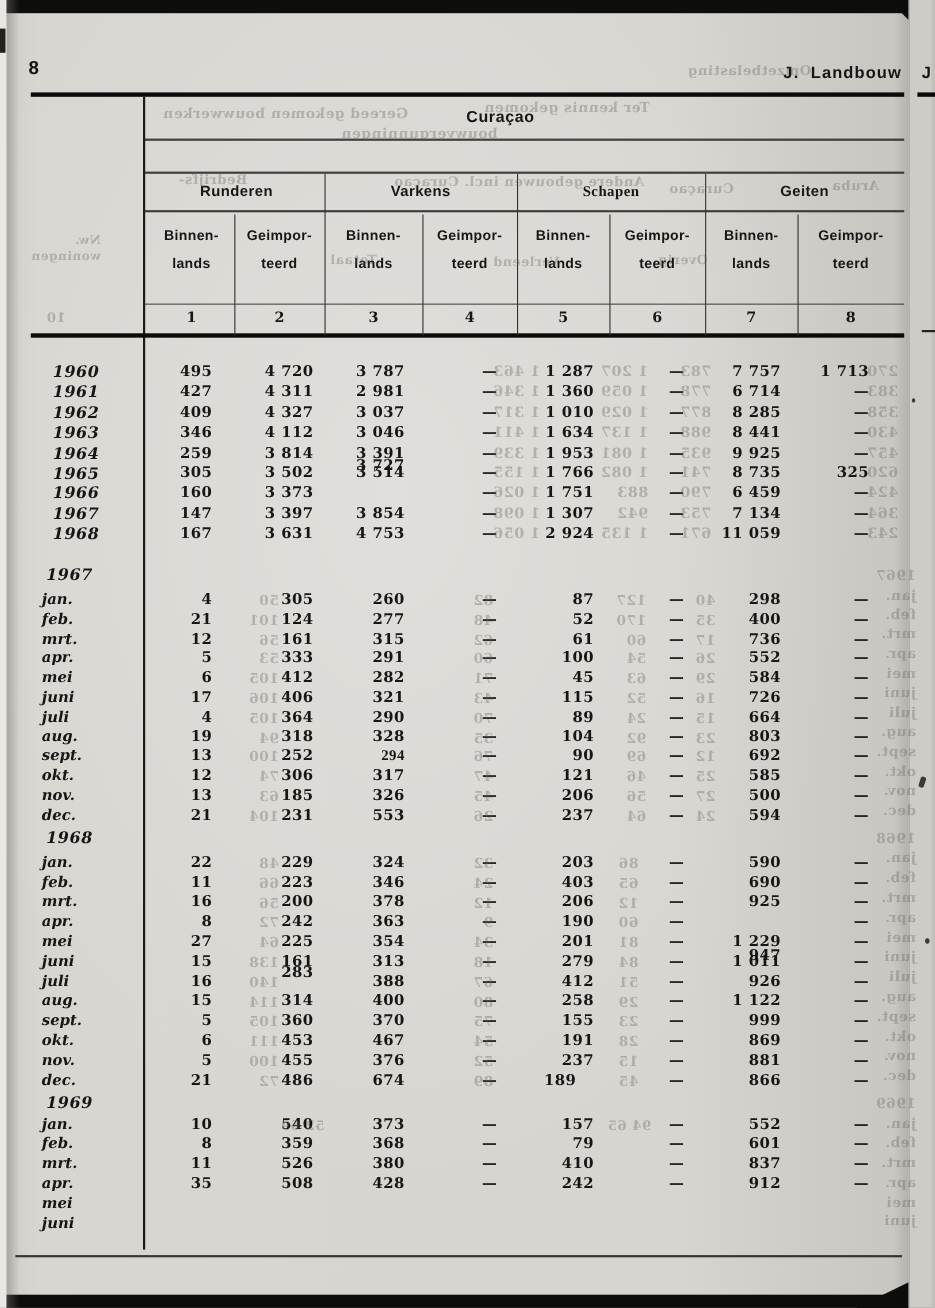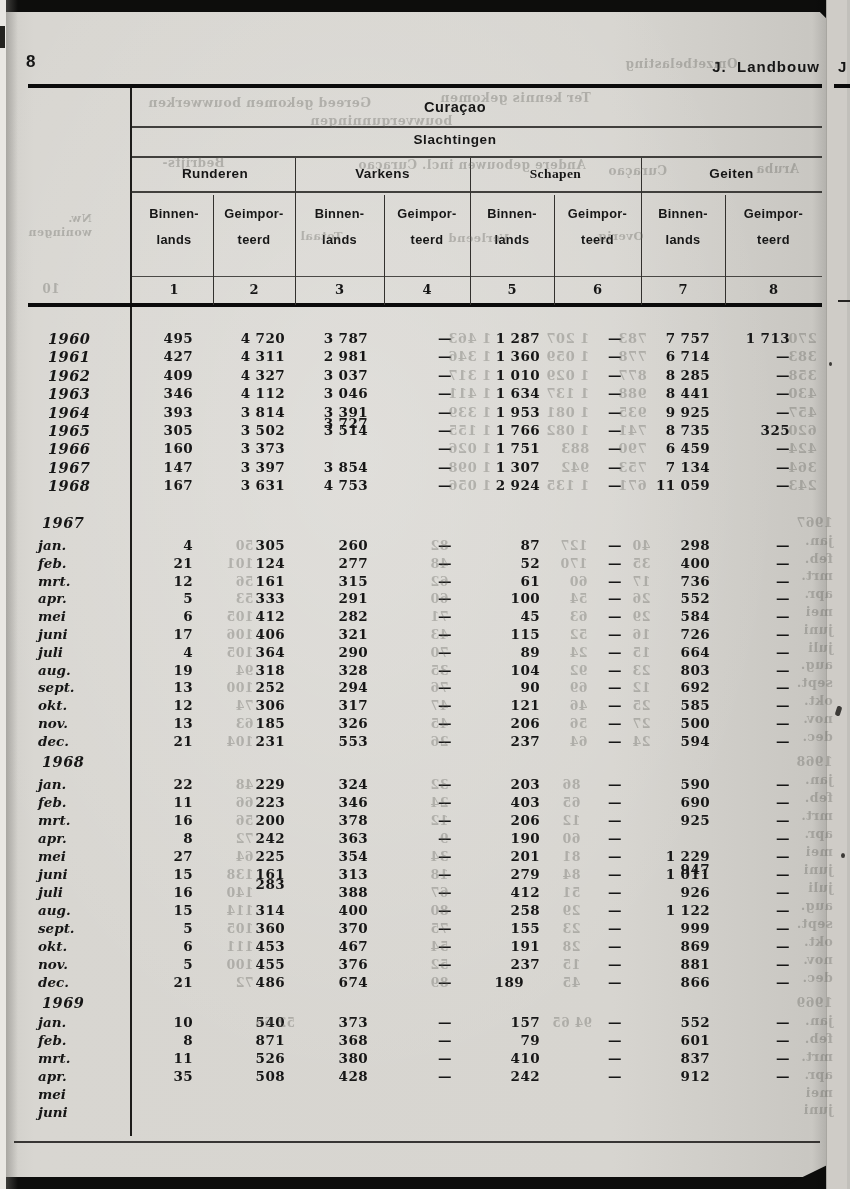--- a/index.html
+++ b/index.html
@@ -48,21 +48,20 @@
   <div class="abs" style="left:847px;top:0;width:3px;height:1189px;background:#c2c0bb;"></div>
 
   <div class="abs sans pagenum" style="left:26px;top:52px;">8</div>
   <div class="abs sans sechead" style="left:520px;top:58px;width:300px;text-align:right;white-space:pre;">J.  Landbouw</div>
   <div class="abs sans sechead" style="left:838px;top:58px;">J</div>
   <div class="hline thick" style="left:28px;top:84px;width:794px;height:4px;"></div>
   <div class="hline thick" style="left:834px;top:84px;width:16px;height:4px;"></div>
 
   <div class="abs sans ttl" style="left:135px;top:99px;width:640px;font-size:14.5px;">Curaçao</div>
   <div class="hline" style="left:130px;top:126px;width:692px;height:1.5px;opacity:.85;"></div>
-  <div class="abs sans ttl" style="left:135px;top:132px;width:640px;font-size:13.5px;">Slachtingen</div>
   <div class="hline" style="left:130px;top:156px;width:692px;height:1.5px;opacity:.85;"></div>
 
   <div class="vline" style="left:130px;top:88px;width:2px;height:1048px;background:#1d1c1a;"></div>
   <div class="hline" style="left:130px;top:191px;width:692px;height:1.5px;opacity:.85;"></div>
   <div class="hline" style="left:130px;top:276px;width:692px;height:1.3px;opacity:.8;"></div>
   <div class="hline thick" style="left:28px;top:303px;width:794px;height:3.5px;"></div>
   <div class="hline" style="left:838px;top:300px;width:12px;height:2px;"></div>
   <div class="hline" style="left:14px;top:1141px;width:806px;height:2px;opacity:.9;"></div>
 
   <div id="thead">
@@ -149,21 +148,21 @@
       <div class="rlab year" style="left: 48px; top: 385.2px;">1963</div>
       <div class="cell" style="left: 81px; top: 385.2px;">346</div>
       <div class="cell" style="left: 173px; top: 385.2px;">4 112</div>
       <div class="cell" style="left: 256px; top: 385.2px;">3 046</div>
       <div class="cell" style="left: 340px; top: 385.2px;">—</div>
       <div class="cell" style="left: 428px; top: 385.2px;">1 634</div>
       <div class="cell" style="left: 510px; top: 385.2px;">—</div>
       <div class="cell" style="left: 598px; top: 385.2px;">8 441</div>
       <div class="cell" style="left: 678px; top: 385.2px;">—</div>
       <div class="rlab year" style="left: 48px; top: 403.6px;">1964</div>
-      <div class="cell" style="left: 81px; top: 403.6px;">393</div>
+      <div class="cell" style="left: 81px; top: 403.6px;">259</div>
       <div class="cell" style="left: 173px; top: 403.6px;">3 814</div>
       <div class="cell" style="left: 256px; top: 403.6px;">3 391</div>
       <div class="cell" style="left: 340px; top: 403.6px;">—</div>
       <div class="cell" style="left: 428px; top: 403.6px;">1 953</div>
       <div class="cell" style="left: 510px; top: 403.6px;">—</div>
       <div class="cell" style="left: 598px; top: 403.6px;">9 925</div>
       <div class="cell" style="left: 678px; top: 403.6px;">—</div>
       <div class="rlab year" style="left: 48px; top: 422px;">1965</div>
       <div class="cell" style="left: 81px; top: 422px;">305</div>
       <div class="cell" style="left: 173px; top: 422px;">3 502</div>
@@ -269,21 +268,21 @@
       <div class="cell" style="left: 173px; top: 661.6px;">318</div>
       <div class="cell" style="left: 256px; top: 661.6px;">328</div>
       <div class="cell" style="left: 340px; top: 661.6px;">—</div>
       <div class="cell" style="left: 428px; top: 661.6px;">104</div>
       <div class="cell" style="left: 510px; top: 661.6px;">—</div>
       <div class="cell" style="left: 598px; top: 661.6px;">803</div>
       <div class="cell" style="left: 678px; top: 661.6px;">—</div>
       <div class="rlab month" style="left: 38px; top: 679.4px;">sept.</div>
       <div class="cell" style="left: 81px; top: 679.4px;">13</div>
       <div class="cell" style="left: 173px; top: 679.4px;">252</div>
-      <div class="cell" style="left: 256px; top: 679.4px;">294</div>
+      <div class="cell" style="left: 256px; top: 679.4px; font-family: Liberation Serif, serif;">294</div>
       <div class="cell" style="left: 340px; top: 679.4px;">—</div>
       <div class="cell" style="left: 428px; top: 679.4px;">90</div>
       <div class="cell" style="left: 510px; top: 679.4px;">—</div>
       <div class="cell" style="left: 598px; top: 679.4px;">692</div>
       <div class="cell" style="left: 678px; top: 679.4px;">—</div>
       <div class="rlab month" style="left: 38px; top: 697.2px;">okt.</div>
       <div class="cell" style="left: 81px; top: 697.2px;">12</div>
       <div class="cell" style="left: 173px; top: 697.2px;">306</div>
       <div class="cell" style="left: 256px; top: 697.2px;">317</div>
       <div class="cell" style="left: 340px; top: 697.2px;">—</div>
@@ -423,21 +422,21 @@
       <div class="cell" style="left: 81px; top: 1014px;">10</div>
       <div class="cell" style="left: 173px; top: 1014px;">540</div>
       <div class="cell" style="left: 256px; top: 1014px;">373</div>
       <div class="cell" style="left: 340px; top: 1014px;">—</div>
       <div class="cell" style="left: 428px; top: 1014px;">157</div>
       <div class="cell" style="left: 510px; top: 1014px;">—</div>
       <div class="cell" style="left: 598px; top: 1014px;">552</div>
       <div class="cell" style="left: 678px; top: 1014px;">—</div>
       <div class="rlab month" style="left: 38px; top: 1031.9px;">feb.</div>
       <div class="cell" style="left: 81px; top: 1031.9px;">8</div>
-      <div class="cell" style="left: 173px; top: 1031.9px;">871</div>
+      <div class="cell" style="left: 173px; top: 1031.9px;">359</div>
       <div class="cell" style="left: 256px; top: 1031.9px;">368</div>
       <div class="cell" style="left: 340px; top: 1031.9px;">—</div>
       <div class="cell" style="left: 428px; top: 1031.9px;">79</div>
       <div class="cell" style="left: 510px; top: 1031.9px;">—</div>
       <div class="cell" style="left: 598px; top: 1031.9px;">601</div>
       <div class="cell" style="left: 678px; top: 1031.9px;">—</div>
       <div class="rlab month" style="left: 38px; top: 1049.8px;">mrt.</div>
       <div class="cell" style="left: 81px; top: 1049.8px;">11</div>
       <div class="cell" style="left: 173px; top: 1049.8px;">526</div>
       <div class="cell" style="left: 256px; top: 1049.8px;">380</div>

